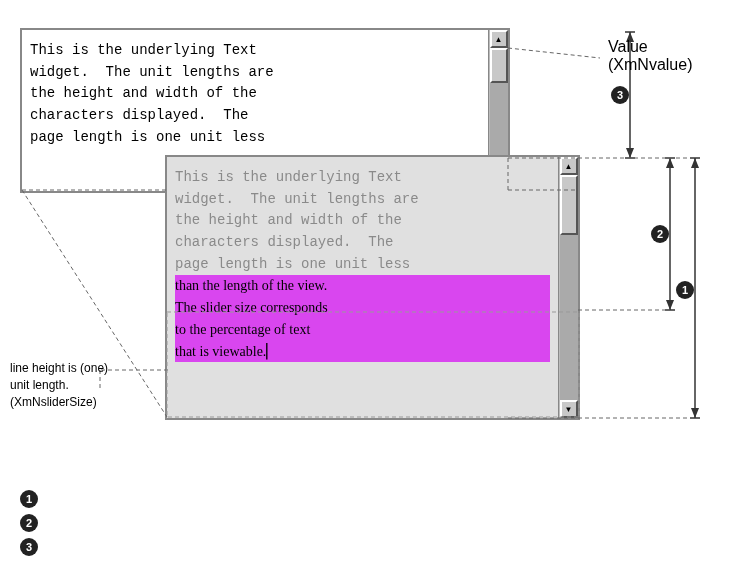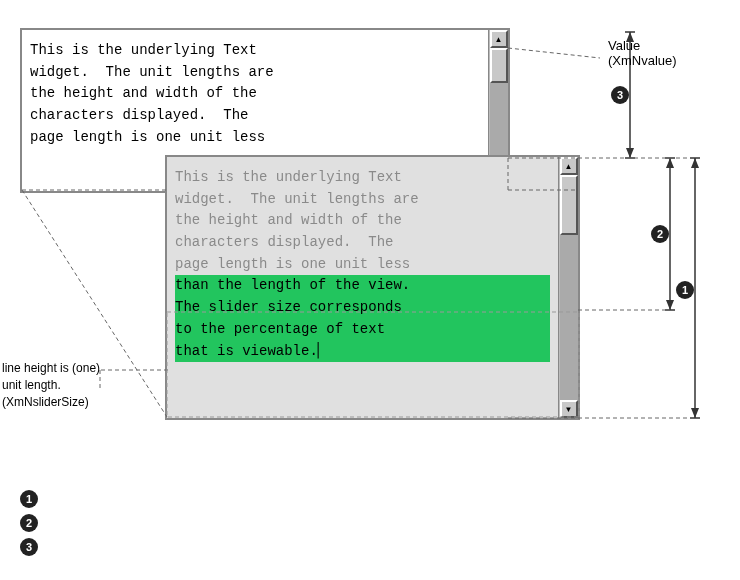--- a/index.html
+++ b/index.html
@@ -145,21 +145,21 @@
       align-items: center;
       gap: 8px;
       margin-bottom: 6px;
       font-size: 13px;
     }
 
     
     .left-annotation {
       position: absolute;
       top: 360px;
-      left: 2px;
+      left: 10px;
       font-size: 12px;
       color: #000;
       line-height: 1.4;
     }
   </style>
 </head>
 <body>
 
 <div class="main-container">
 
@@ -184,21 +184,21 @@
 
   <div class="text-widget-bottom">
     <div class="text-area" style="background:#e0e0e0;">
       <div style="font-family:'Courier New',monospace;font-size:14px;line-height:1.55;color:#666;text-decoration:line-through;text-decoration-color:transparent;opacity:0.7;">
         This is the underlying Text<br>
         widget.&nbsp;&nbsp;The unit lengths are<br>
         the height and width of the<br>
         characters displayed.&nbsp;&nbsp;The<br>
         page length is one unit less
       </div>
-      <div style="font-family:Liberation Mono, monospace;font-size:14px;line-height:1.55;background:#22c55e;margin-top:0;">
+      <div style="font-family:Liberation Serif, serif;font-size:14px;line-height:1.55;background:#d946ef;margin-top:0;">
         than the length of the view.<br>
         The slider size corresponds<br>
         to the percentage of text<br>
         that is viewable.▏
       </div>
     </div>
     <div class="scrollbar">
       <div class="scrollbar-btn">▲</div>
       <div class="scrollbar-track">
         <div class="scrollbar-thumb" style="top:0;height:60px;"></div>
@@ -252,21 +252,21 @@
     <line x1="168" y1="370" x2="100" y2="370" stroke="#666" stroke-width="1" stroke-dasharray="4,3"></line>
     <line x1="100" y1="370" x2="100" y2="390" stroke="#666" stroke-width="1" stroke-dasharray="4,3"></line>
 
     <rect x="167" y="312" width="412" height="105" fill="none" stroke="#999" stroke-width="1" stroke-dasharray="4,3"></rect>
 
     <line x1="508" y1="190" x2="578" y2="190" stroke="#666" stroke-width="1" stroke-dasharray="4,3"></line>
     <line x1="508" y1="190" x2="508" y2="158" stroke="#666" stroke-width="1" stroke-dasharray="4,3"></line>
 
   </svg>
 
-  <div style="position:absolute;top:38px;left:608px;font-size:13px;color:#000;">
+  <div style="position:absolute;top:38px;left:608px;font-size:16px;color:#000;">
     <div>Value</div>
     <div>(XmNvalue)</div>
   </div>
 
   <div class="left-annotation">
     <span>line height is (one)</span><br>
     <span>unit length.</span><br>
     <span>(XmNsliderSize)</span>
   </div>
 

